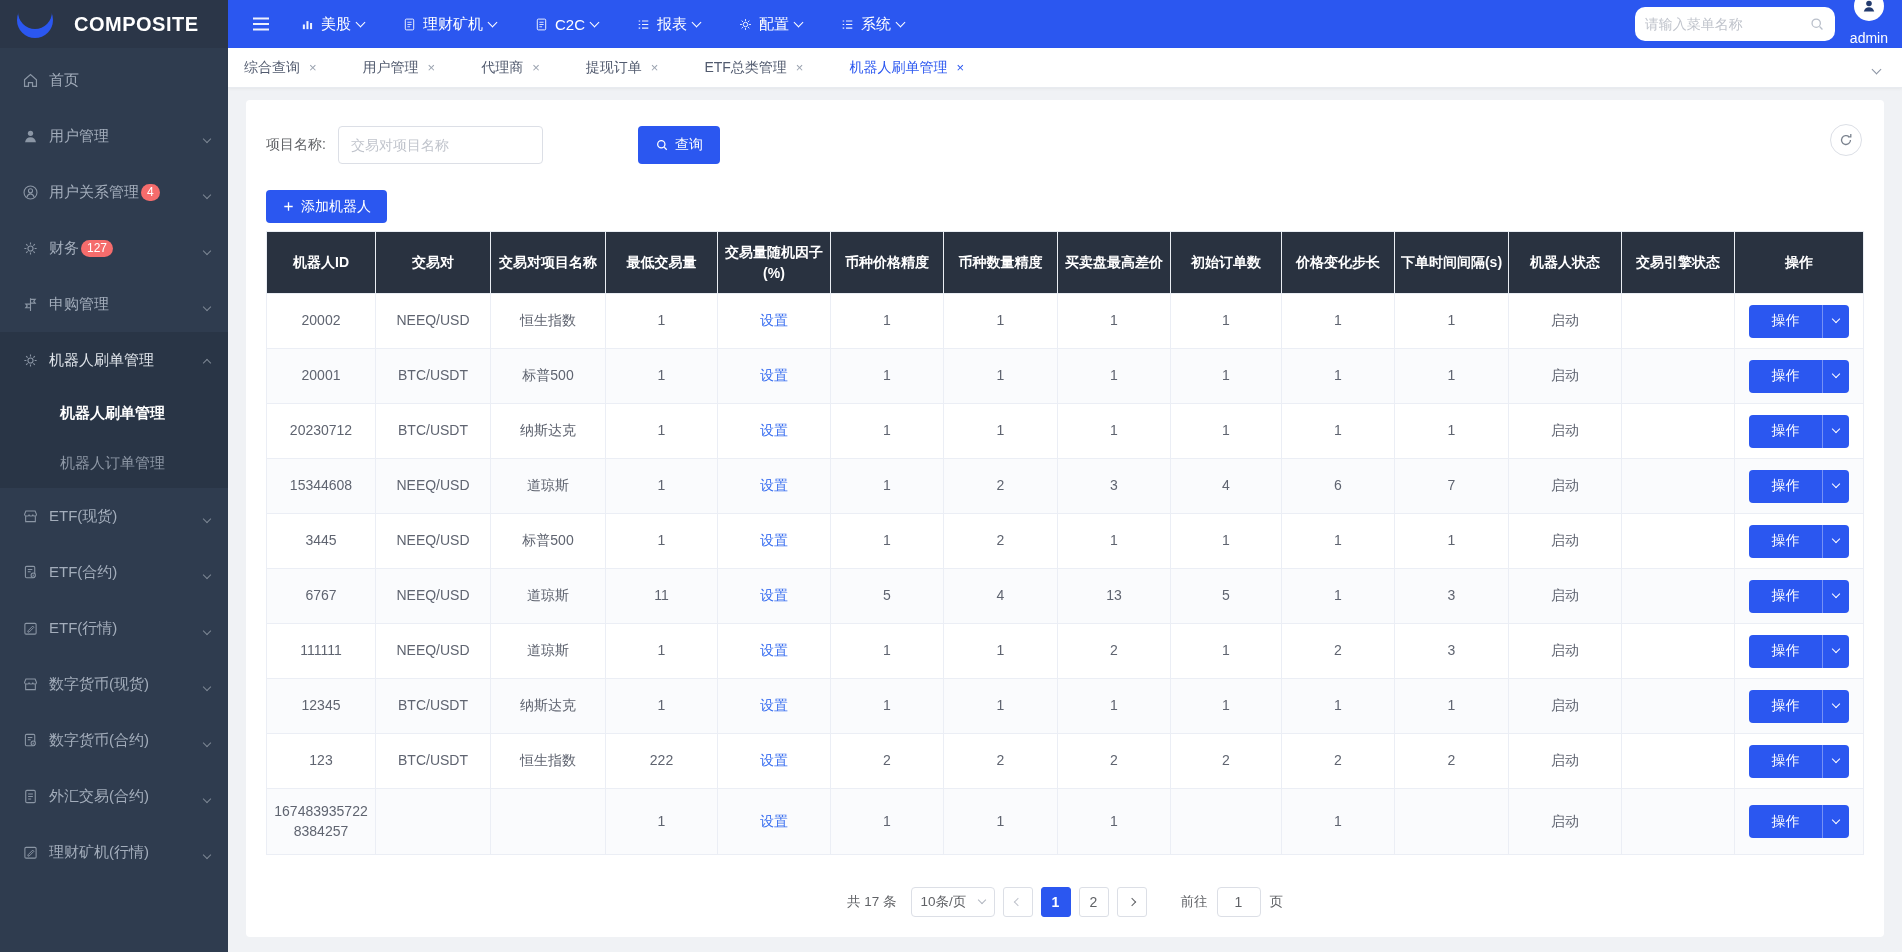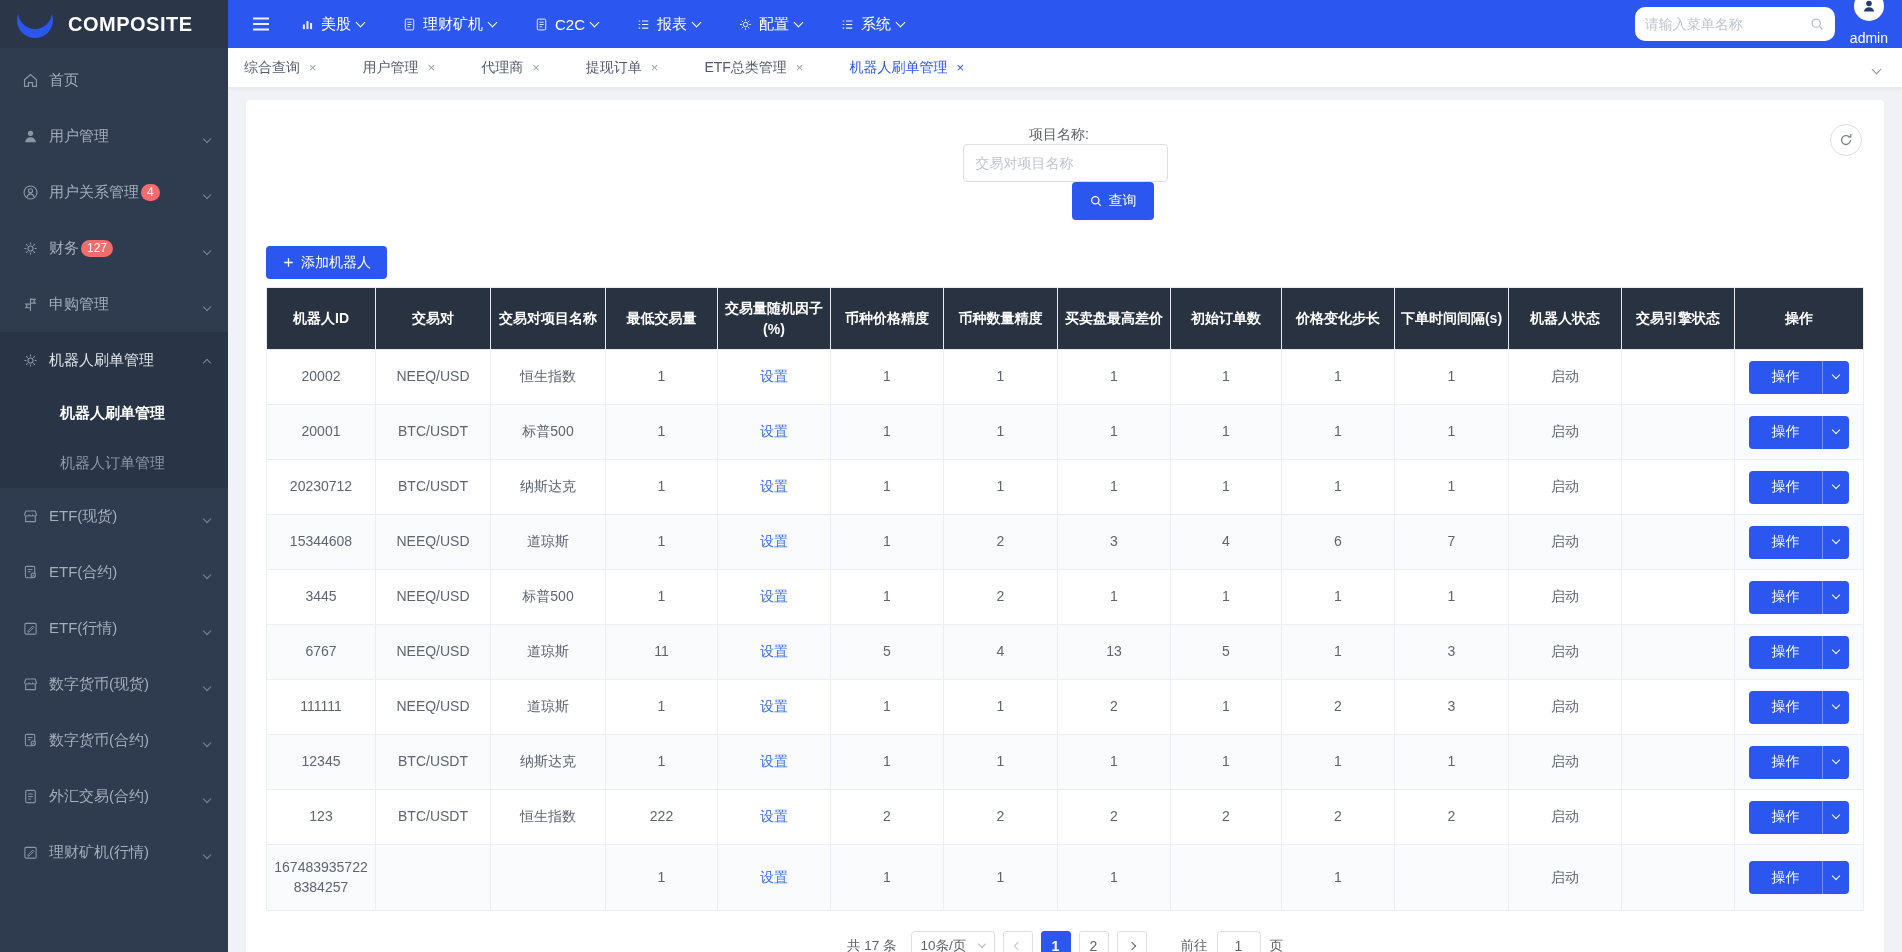--- a/index.html
+++ b/index.html
@@ -7,21 +7,21 @@
   body {
     font-family:"Liberation Sans","DejaVu Sans",sans-serif;
     overflow:hidden; background:#f0f2f5; color:#333;
     --accent:#2b57f0; --topbar-dark:#2b3648; --sidebar-bg:#2f3c4f;
     --submenu-bg:#293546; --table-header-bg:#293240; --badge:#f56c6c; --link:#3a6ff0;
   }
   svg { display:block; }
 
   
   .topbar { height:48px; display:flex; }
-  .logo-area { width:228px; background:var(--topbar-dark); display:flex; align-items:center; gap:12px; padding-left:14px; flex:none; }
+  .logo-area { width:228px; background:var(--topbar-dark); display:flex; align-items:center; gap:18px; padding-left:14px; flex:none; }
   .logo-moon { width:42px; height:30px; position:relative; overflow:hidden; flex:none; }
   .logo-moon::before { content:''; position:absolute; width:36px; height:36px; border-radius:50%; background:var(--accent); left:3px; top:-7px; }
   .logo-moon::after  { content:''; position:absolute; width:34px; height:34px; border-radius:50%; background:var(--topbar-dark); left:4px; top:-14px; }
   .brand { color:#fff; font-weight:bold; font-size:20px; letter-spacing:.5px; }
   .topnav { flex:1; background:var(--accent); display:flex; align-items:center; color:#fff; padding:0 14px 0 24px; }
   .hamburger { margin-right:30px; color:#fff; cursor:pointer; opacity:.92; }
   .menus { display:flex; align-items:center; gap:38px; }
   .menu-item { display:flex; align-items:center; gap:6px; font-size:15px; cursor:pointer; white-space:nowrap; }
   .menu-item .micon { opacity:.92; }
   .chev { display:inline-block; width:7px; height:7px; border-right:1.5px solid currentColor; border-bottom:1.5px solid currentColor; }
@@ -57,42 +57,42 @@
   .tabs { display:flex; align-items:center; flex:1; }
   .tab { display:flex; align-items:center; gap:9px; font-size:14px; color:#515a6e; margin-right:46px; cursor:pointer; white-space:nowrap; }
   .tab .close { color:#9aa2af; font-size:13px; line-height:1; }
   .tab.active { color:var(--accent); }
   .tab.active .close { color:var(--accent); }
   .tab-caret { color:#8a93a3; padding:6px 10px; cursor:pointer; }
 
   .content { flex:1; }
   .card { background:#fff; margin:12px 18px; border-radius:4px; position:relative; padding:26px 20px 20px; min-height:820px; }
 
-  .filter-row { display:flex; align-items:center;flex-direction:column; }
+  .filter-row { display:flex; align-items:center; }
   .filter-label { font-size:14px; color:#606266; margin-right:12px; }
   .filter-input { width:205px; height:38px; border:1px solid #dcdfe6; border-radius:4px; padding:0 12px; font-size:14px; color:#606266; outline:none; }
   .filter-input::placeholder { color:#c0c4cc; }
   .btn-primary { background:var(--accent); color:#fff; border:none; border-radius:4px; font-size:14px; display:inline-flex; align-items:center; gap:6px; cursor:pointer; }
   .query-btn { height:38px; padding:0 17px; margin-left:95px; }
   .add-btn { height:33px; padding:0 16px; margin-top:26px; }
   .refresh-btn { position:absolute; top:24px; right:22px; width:32px; height:32px; border-radius:50%; border:1px solid #dcdfe6; background:#fff; display:flex; align-items:center; justify-content:center; cursor:pointer; color:#7a828e; }
 
   table.robot-table { margin-top:8px; width:100%; border-collapse:collapse; table-layout:fixed; }
   .robot-table th { background:var(--table-header-bg); color:#fff; font-size:14px; font-weight:bold; height:62px; border:1px solid #e9edf3; padding:2px; line-height:1.5; text-align:center; }
   .robot-table td { border:1px solid #ebeef5; font-size:14px; color:#5f6470; text-align:center; height:55px; padding:4px 6px; word-break:break-all; line-height:1.4; background:#fff; }
   .robot-table tbody tr:nth-child(even) td { background:#fafbfd; }
   .robot-table tr.tall td { height:66px; }
   .set-link { color:var(--link); cursor:pointer; text-decoration:none; }
   .action-btn { width:100px; height:33px; background:var(--accent); border:none; border-radius:4px; color:#fff; font-size:14px; display:inline-flex; align-items:center; cursor:pointer; padding:0; }
   .action-btn .albl { flex:1; text-align:center; }
   .action-btn .adiv { width:1px; align-self:stretch; background:rgba(255,255,255,.35); }
   .action-btn .acar { width:26px; display:flex; align-items:center; justify-content:center; }
   .action-btn .acar .chev { width:6px; height:6px; }
 
-  .pagination { margin-top:20px; display:flex; align-items:center; justify-content:center; gap:8px; font-size:13.5px; color:#606266; }
+  .pagination { margin-top:32px; display:flex; align-items:center; justify-content:center; gap:8px; font-size:13.5px; color:#606266; }
   .pg-total { margin-right:6px; }
   .page-size { width:84px; height:30px; border:1px solid #dcdfe6; border-radius:4px; display:flex; align-items:center; justify-content:space-between; padding:0 9px; color:#606266; cursor:pointer; background:#fff; }
   .page-size .chev { width:6px; height:6px; color:#b0b5bf; }
   .pg-btn { min-width:30px; height:30px; border:1px solid #dcdfe6; background:#fff; border-radius:3px; color:#606266; font-size:14px; display:flex; align-items:center; justify-content:center; cursor:pointer; }
   .pg-btn .chev { width:6px; height:6px; }
   .pg-btn.prev { color:#c0c4cc; }
   .pg-btn.active { background:var(--accent); border-color:var(--accent); color:#fff; font-weight:bold; }
   .goto { margin-left:26px; display:flex; align-items:center; gap:9px; }
   .goto input { width:44px; height:30px; border:1px solid #dcdfe6; border-radius:4px; text-align:center; font-size:14px; color:#606266; outline:none; }
 </style>

